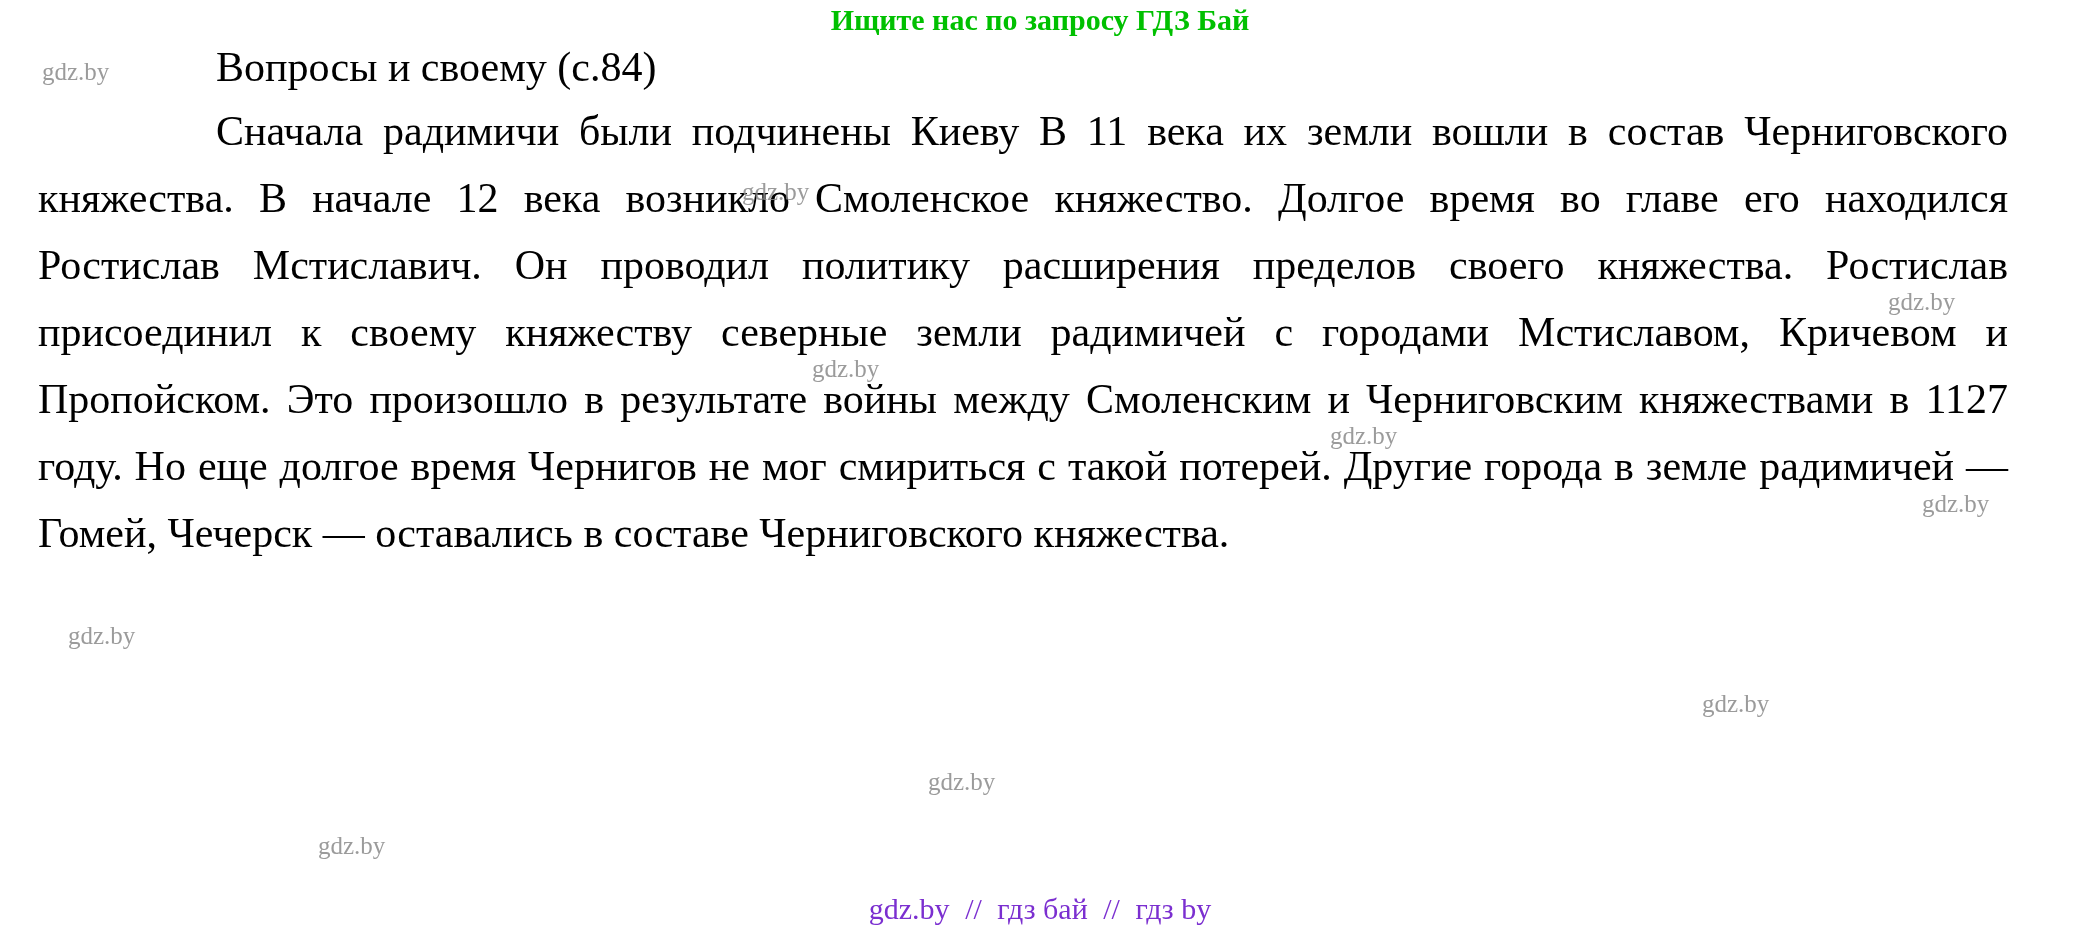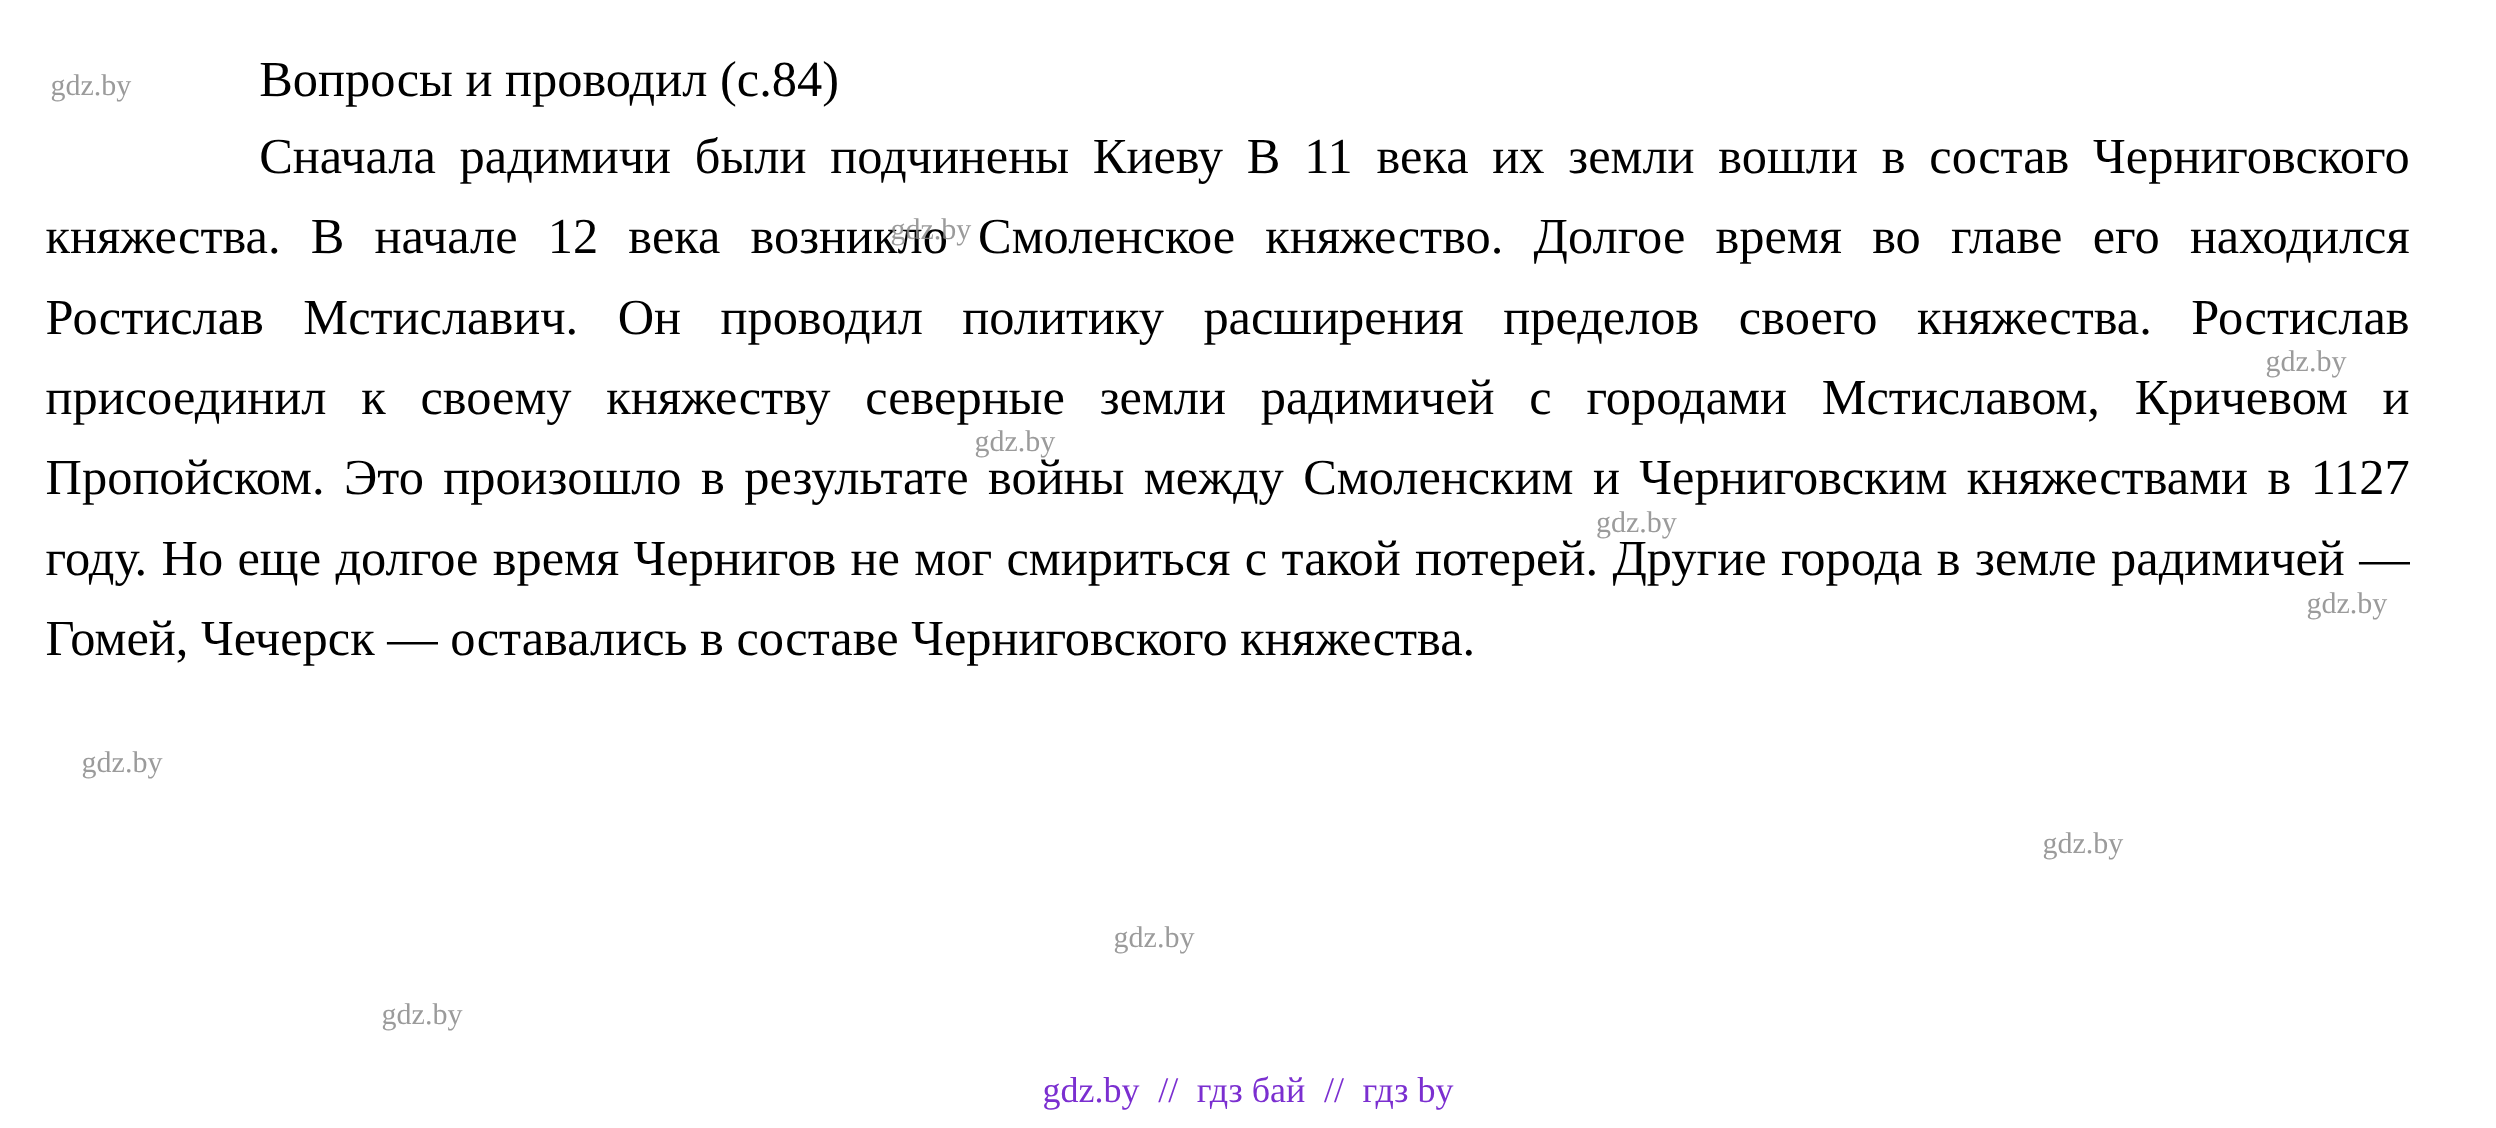--- a/index.html
+++ b/index.html
@@ -108,23 +108,24 @@
     white-space: nowrap;
     pointer-events: none;
     user-select: none;
   }
 </style>
 </head>
 <body>
 
 <div class="page">
 
+  <div class="top-banner">Ищите нас по запросу ГДЗ Бай</div>
 
   <div class="doc">
-    <div class="heading">Вопросы и проводил (с.84)</div>
+    <div class="heading">Вопросы и своему (с.84)</div>
 
 
     <p class="para no-stretch">Сначала радимичи были подчинены Киеву В 11 века их земли вошли в состав Черниговского княжества. В начале 12 века возникло Смоленское княжество. Долгое время во главе его находился Ростислав Мстиславич. Он проводил политику расширения пределов своего княжества. Ростислав присоединил к своему княжеству северные земли радимичей с городами Мстиславом, Кричевом и Пропойском. Это произошло в результате войны между Смоленским и Черниговским княжествами в 1127 году. Но еще долгое время Чернигов не мог смириться с такой потерей. Другие города в земле радимичей — Гомей, Чечерск — оставались в составе Черниговского княжества.</p>
   </div>
 
   <div class="footer">
     <span>gdz.by</span>
     <span class="sep">//</span>
     <span>гдз бай</span>
     <span class="sep">//</span>

